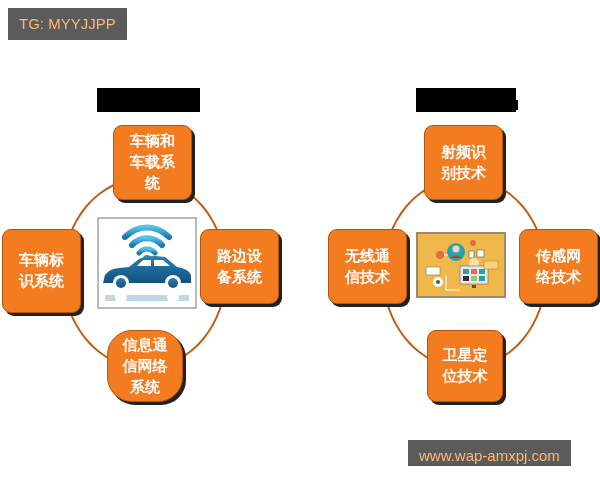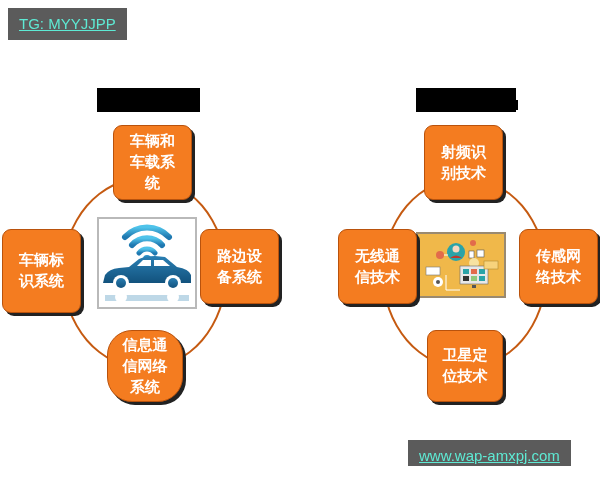--- a/index.html
+++ b/index.html
@@ -1,17 +1,17 @@
 <!DOCTYPE html>
 <html><head>
 <meta charset="utf-8">
 <style>
   html, body { margin: 0; padding: 0; }
   body { width: 600px; height: 480px; background: #ffffff; position: relative; overflow: hidden; font-family: "DejaVu Sans", sans-serif; }
-  .wm { position: absolute; background: #5b5b5b; color: #5eead4; font-family: "Liberation Sans", sans-serif; font-size: 15px; line-height: 32px; padding: 0 11px; text-decoration: underline; }
+  .wm { position: absolute; background: #5b5b5b; color: #fdba74; font-family: "Liberation Sans", sans-serif; font-size: 15px; line-height: 32px; padding: 0 11px; }
   .wm-top { left: 8px; top: 8px; height: 32px; }
   .wm-bottom { left: 408px; top: 440px; height: 26px; }
   .title-bar { position: absolute; background: #000000; }
   .ring { position: absolute; border: 2px solid #c55a11; border-radius: 50%; box-sizing: border-box; }
   .node { position: absolute; background: #f47c20; border: 1px solid #b9520c; border-radius: 9px; box-sizing: border-box; color: #ffffff; font-weight: bold; font-size: 15px; line-height: 21px; display: flex; align-items: center; justify-content: center; text-align: center; box-shadow: 3px 3px 0 #222222; padding: 4px; }
   .center-img { position: absolute; box-sizing: border-box; }
   .car-box { background: #ffffff; border: 2px solid #b9b9b9; }
   .tech-box { background: #f0b84a; border: 2px solid #9a8a70; }
 </style>
 </head>
@@ -111,19 +111,19 @@
 别技术</span>
   </div>
   <div class="node" style="left:519px;top:229px;width:79px;height:75px;">
     <span style="white-space:pre-line;">传感网
 络技术</span>
   </div>
   <div class="node" style="left:427px;top:330px;width:76px;height:72px;">
     <span style="white-space:pre-line;text-align:right;">卫星定
 位技术</span>
   </div>
-  <div class="node" style="left:338px;top:229px;width:79px;height:75px;">
+  <div class="node" style="left:328px;top:229px;width:79px;height:75px;">
     <span style="white-space:pre-line;">无线通
 信技术</span>
   </div>
 </div>
 
 <div class="wm wm-bottom">www.wap-amxpj.com</div>
 
 </body></html>

